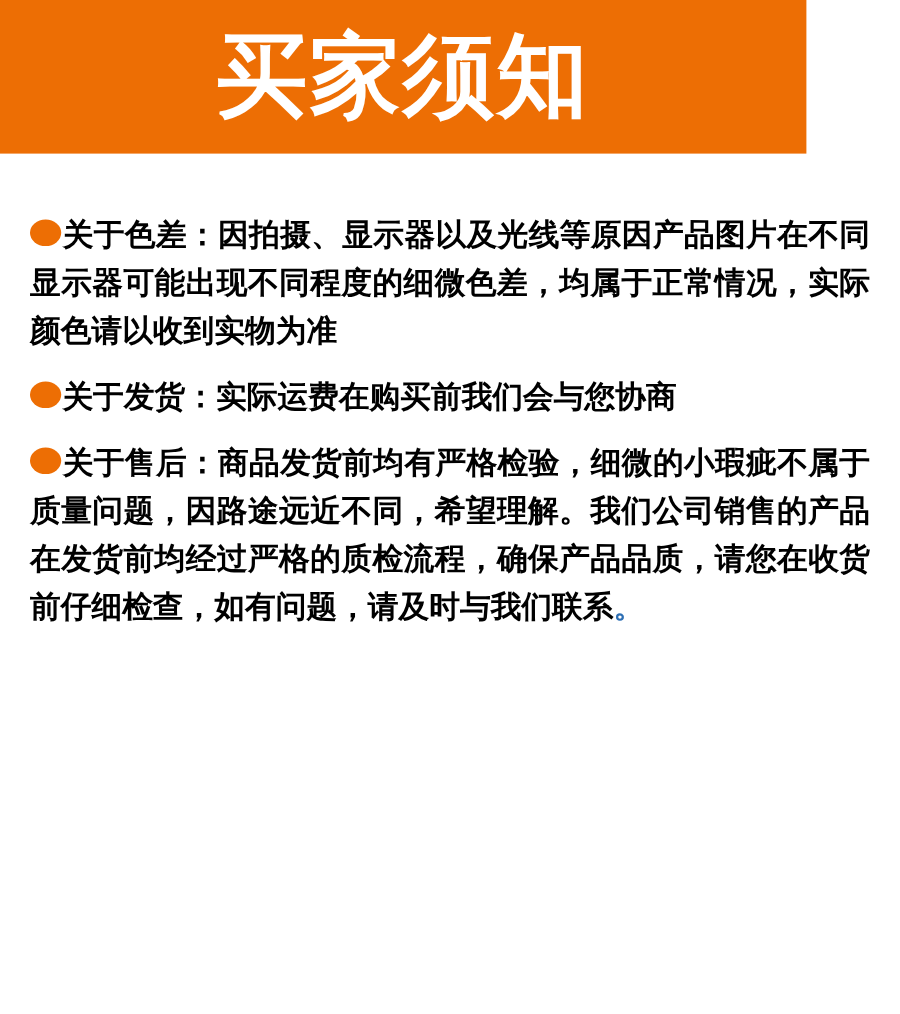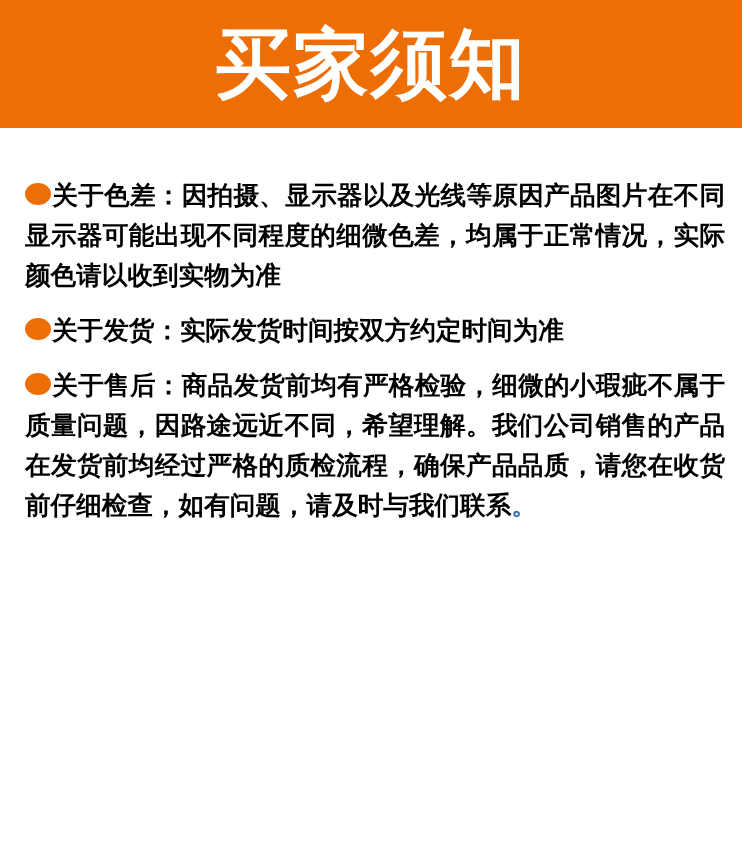--- a/index.html
+++ b/index.html
@@ -7,21 +7,21 @@
     padding: 0;
   }
   body {
     width: 750px;
     height: 845px;
     background: #ffffff;
     overflow: hidden;
     font-family: "Liberation Sans", sans-serif;
   }
   .banner {
-    width: 742px;
+    width: 672px;
     height: 128px;
     display: flex;
     align-items: center;
     justify-content: center;
   }
   .banner h1 {
     margin: 0;
     font-size: 76px;
     font-weight: bold;
     letter-spacing: 2px;
@@ -29,21 +29,20 @@
   }
   .content {
     padding: 0 25px 0 25px;
     font-size: 25.6px;
     font-weight: bold;
     color: #000000;
     line-height: 40px;
     letter-spacing: 0;
     text-align: justify;
     text-justify: none;
-    font-family: Liberation Serif, serif;
   }
   .section {
     margin: 0;
   }
   .content .section:nth-of-type(1) { margin-top: 48px; }
   .content .section:nth-of-type(2) { margin-top: 15px; }
   .content .section:nth-of-type(3) { margin-top: 15px; }
   .content .section:nth-of-type(4) { margin-top: 28px; }
   .content .section:nth-of-type(5) { margin-top: 39px; }
   .bullet {
@@ -60,18 +59,18 @@
 
 <header class="banner" style="background-color: rgb(237, 110, 4);">
   <h1 style="color: rgb(255, 255, 255);">买家须知</h1>
 </header>
 
 <main class="content">
 
   <p class="section"><span class="bullet" style="background-color: rgb(237, 110, 4);"></span><span>关于色差：因拍摄、显示器以及光线等原因产品图片在不同显示器可能出现不同程度的细微色差，均属于正常情况，实际颜色请以收到实物为准</span></p>
 
 
-  <p class="section"><span class="bullet" style="background-color: rgb(237, 110, 4);"></span><span>关于发货：实际发货时间按双方约定时间为准</span></p>
+  <p class="section"><span class="bullet" style="background-color: rgb(237, 110, 4);"></span><span>关于发货：实际运费在购买前我们会与您协商</span></p>
 
 
   <p class="section"><span class="bullet" style="background-color: rgb(237, 110, 4);"></span><span>关于售后：商品发货前均有严格检验，细微的小瑕疵不属于质量问题，因路途远近不同，希望理解。我们公司销售的产品在发货前均经过严格的质检流程，确保产品品质，请您在收货前仔细检查，如有问题，请及时与我们联系</span><span style="color: rgb(46, 111, 180);">。</span></p>
 
 </main>
 
 </body></html>

